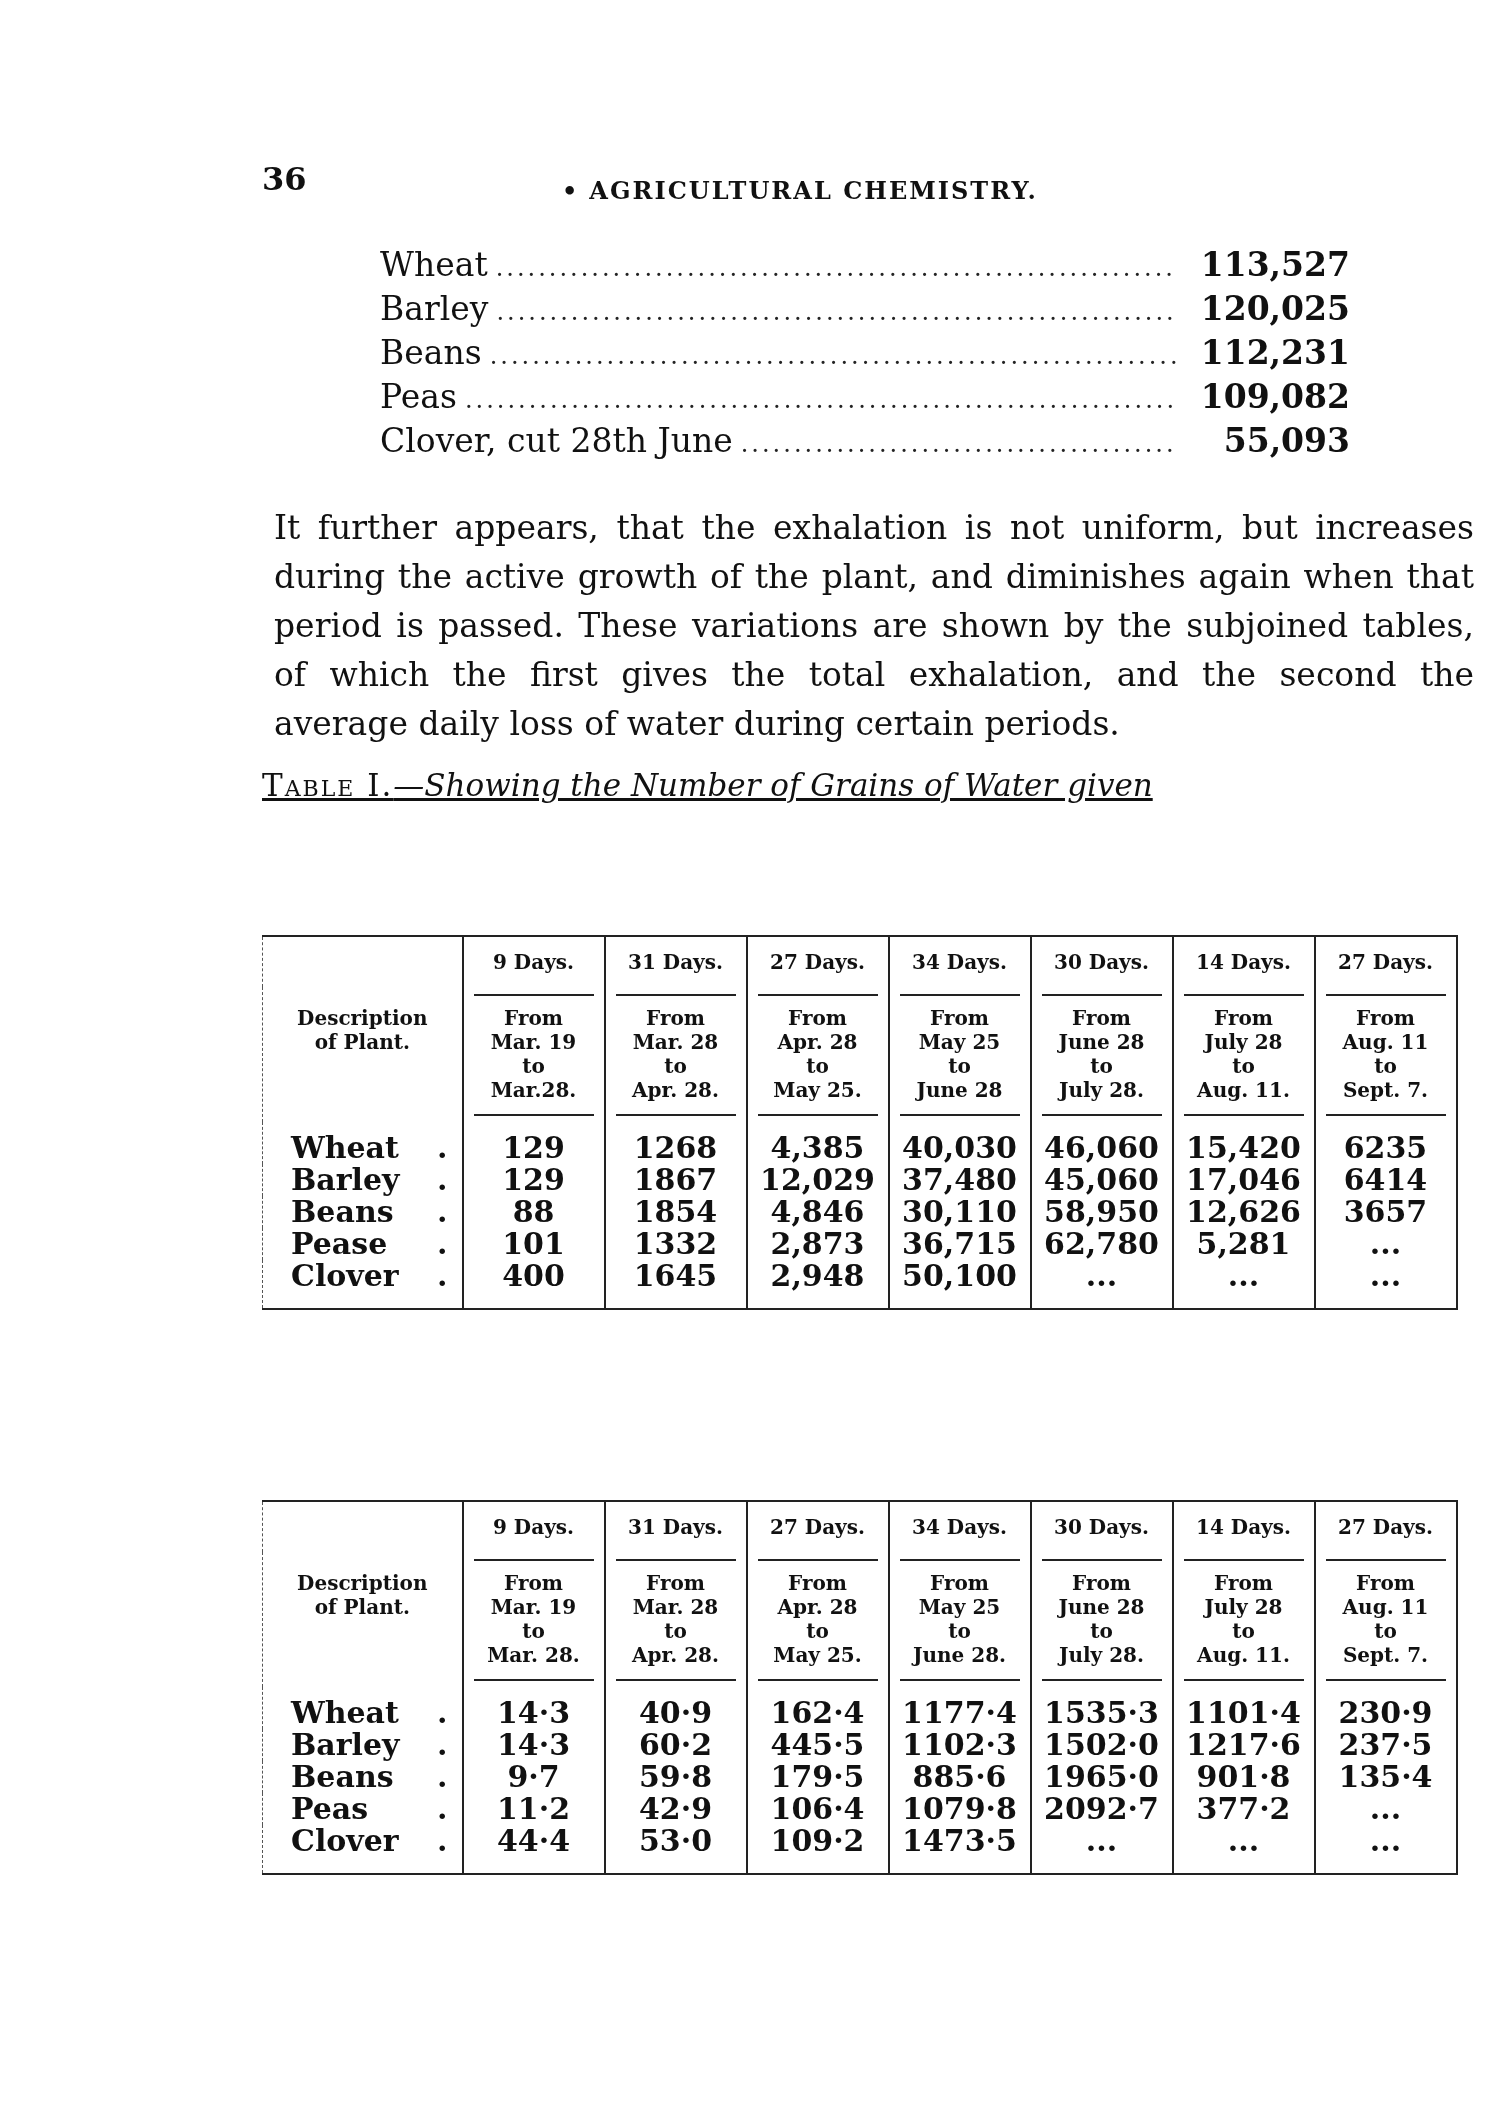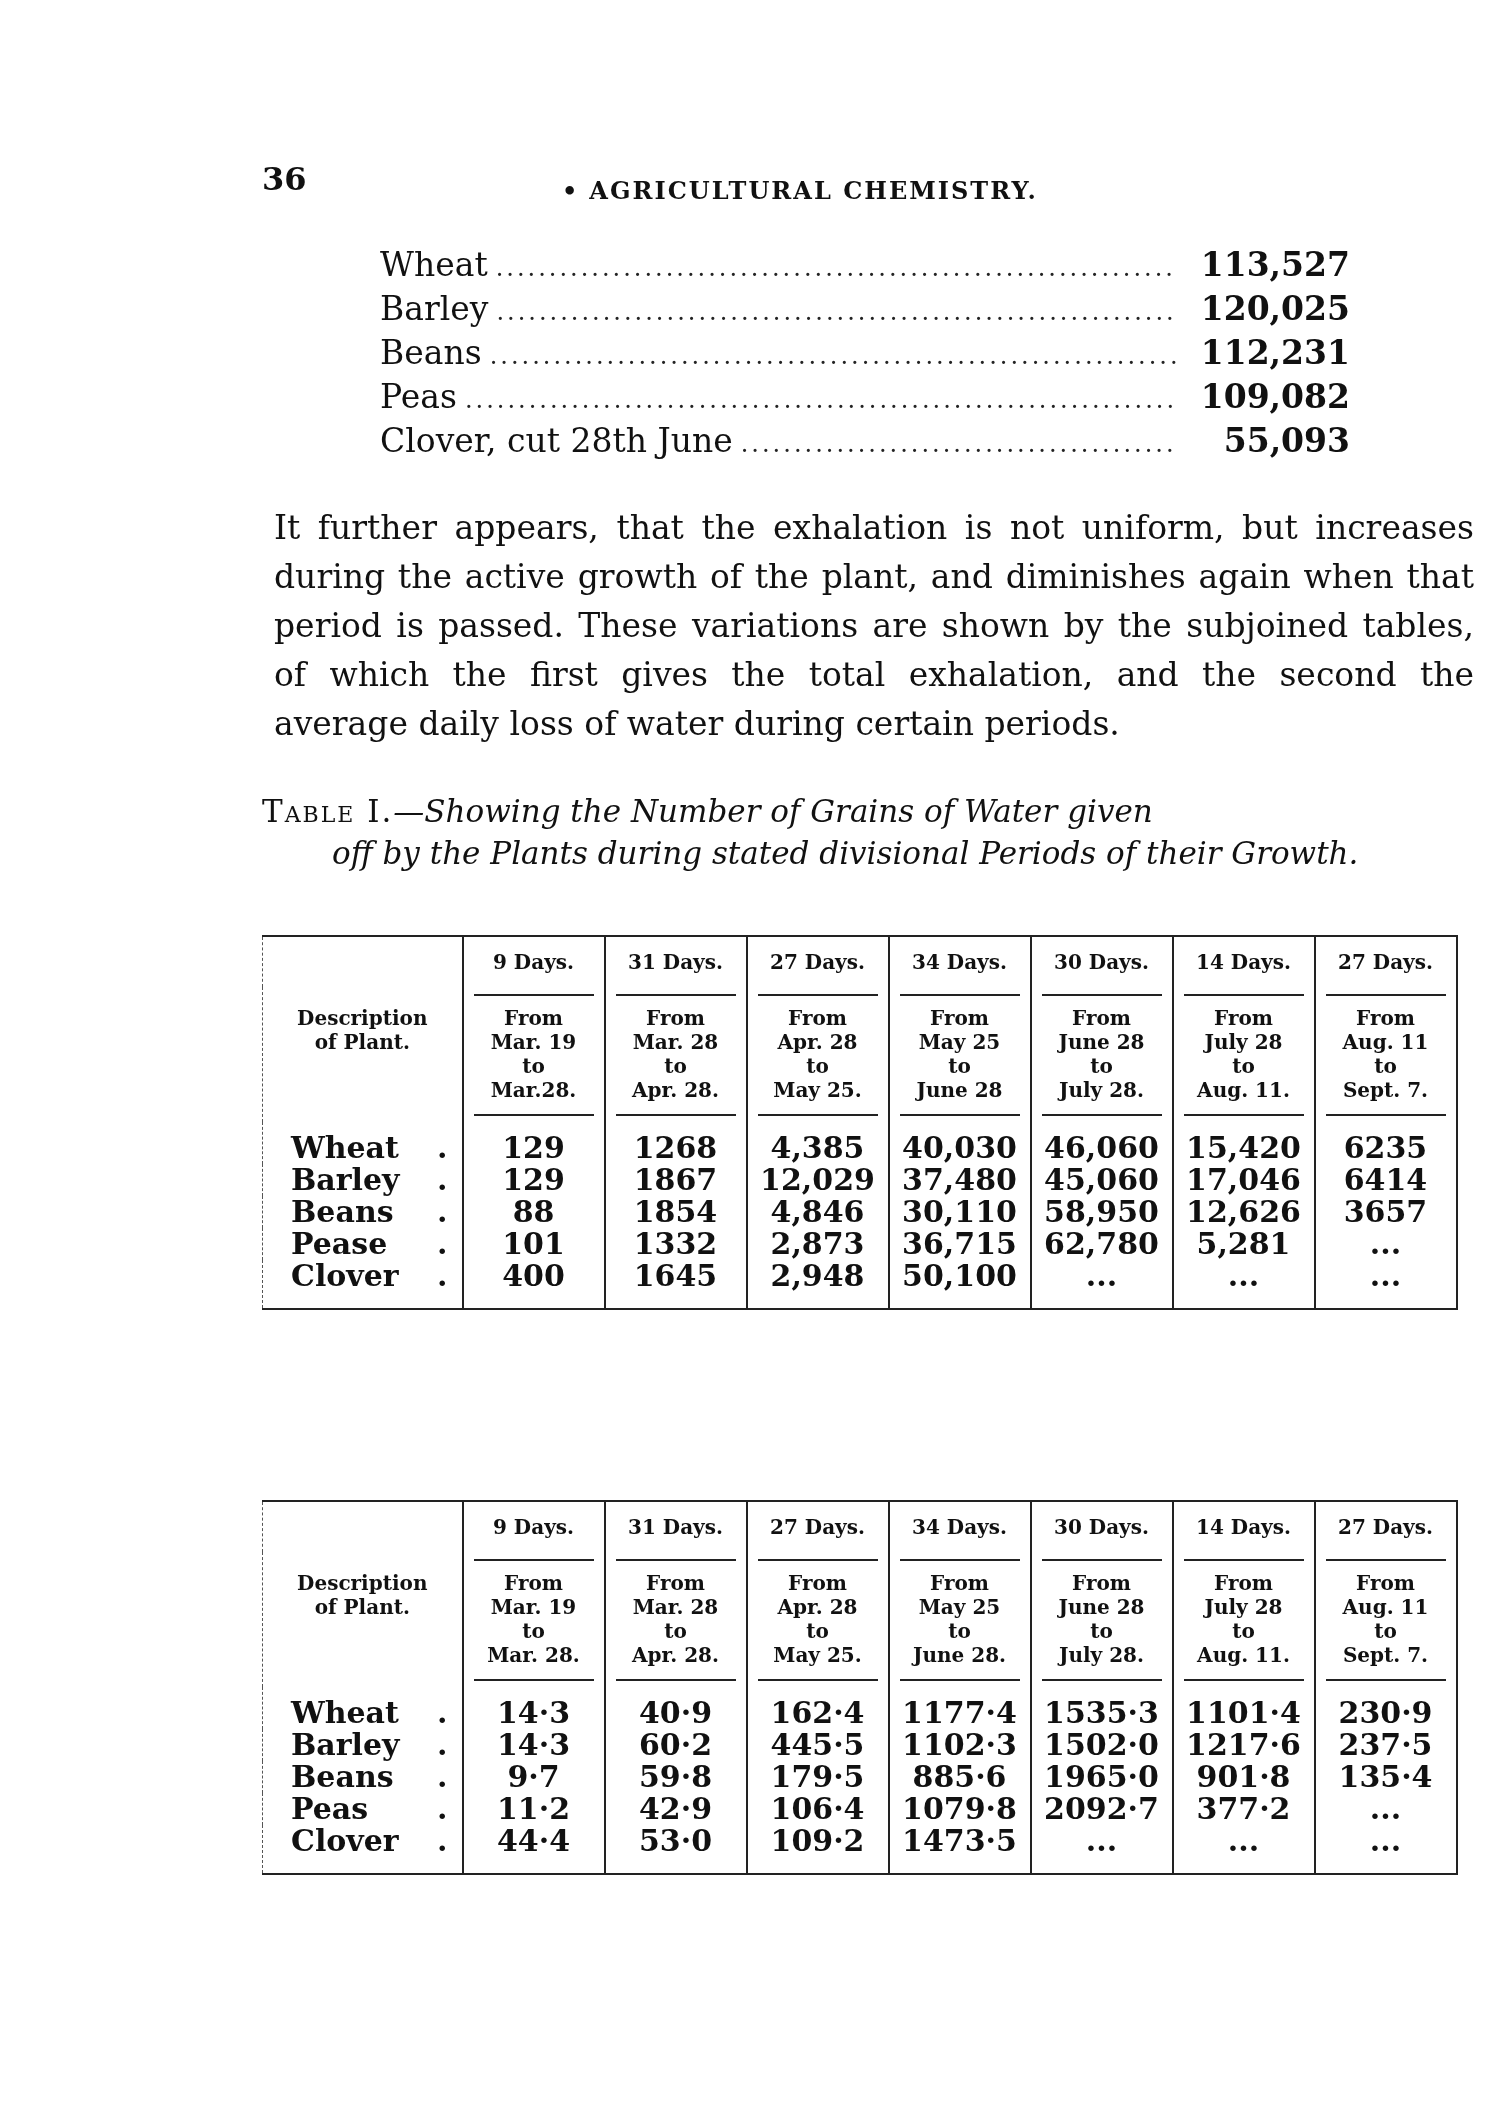--- a/index.html
+++ b/index.html
@@ -38,21 +38,21 @@
       font-size: 33px; line-height: 49px; text-align: justify; text-indent: 0;
     }
 
     .caption {
       position: absolute; left: 262px; width: 1200px; font-size: 31px; line-height: 42px;
       text-align: justify;
     }
     .caption .cap-label { font-variant: small-caps; letter-spacing: 2px; }
     .caption .cap-text { font-style: italic; }
     .caption .cap-indent { display: block; padding-left: 70px; }
-    #cap1 { top: 790px; }
+    #cap1 { top: 764px; text-decoration: underline; }
     #cap2 { top: 1360px; }
 
     table.data-table {
       position: absolute; left: 262px; width: 1195px; border-collapse: collapse;
       font-size: 21px; table-layout: fixed;
     }
     #table1 { top: 935px; }
     #table2 { top: 1500px; }
     table.data-table { border-top: 2px solid #222; border-bottom: 2px solid #222; }
     table.data-table td, table.data-table th {
@@ -112,21 +112,20 @@
       <span class="label">Clover, cut 28th June</span>
         <span class="dots"></span>
         <span class="value">55,093</span>
     </div>
   </div>
 
   <p class="paragraph">It further appears, that the exhalation is not uniform, but increases during the active growth of the plant, and diminishes again when that period is passed.  These variations are shown by the subjoined tables, of which the first gives the total exhalation, and the second the average daily loss of water during certain periods.</p>
 
   <div class="caption" id="cap1">
     <span class="cap-label">Table I.</span><span class="cap-text">—Showing the Number of Grains of Water given</span>
-    <span class="cap-text cap-indent">off by the Plants during stated divisional Periods of their Growth.</span>
   </div>
 
   <table class="data-table" id="table1">
     <colgroup>
         <col class="c-desc">
         <col class="c-per">
         <col class="c-per">
         <col class="c-per">
         <col class="c-per">
         <col class="c-per">

